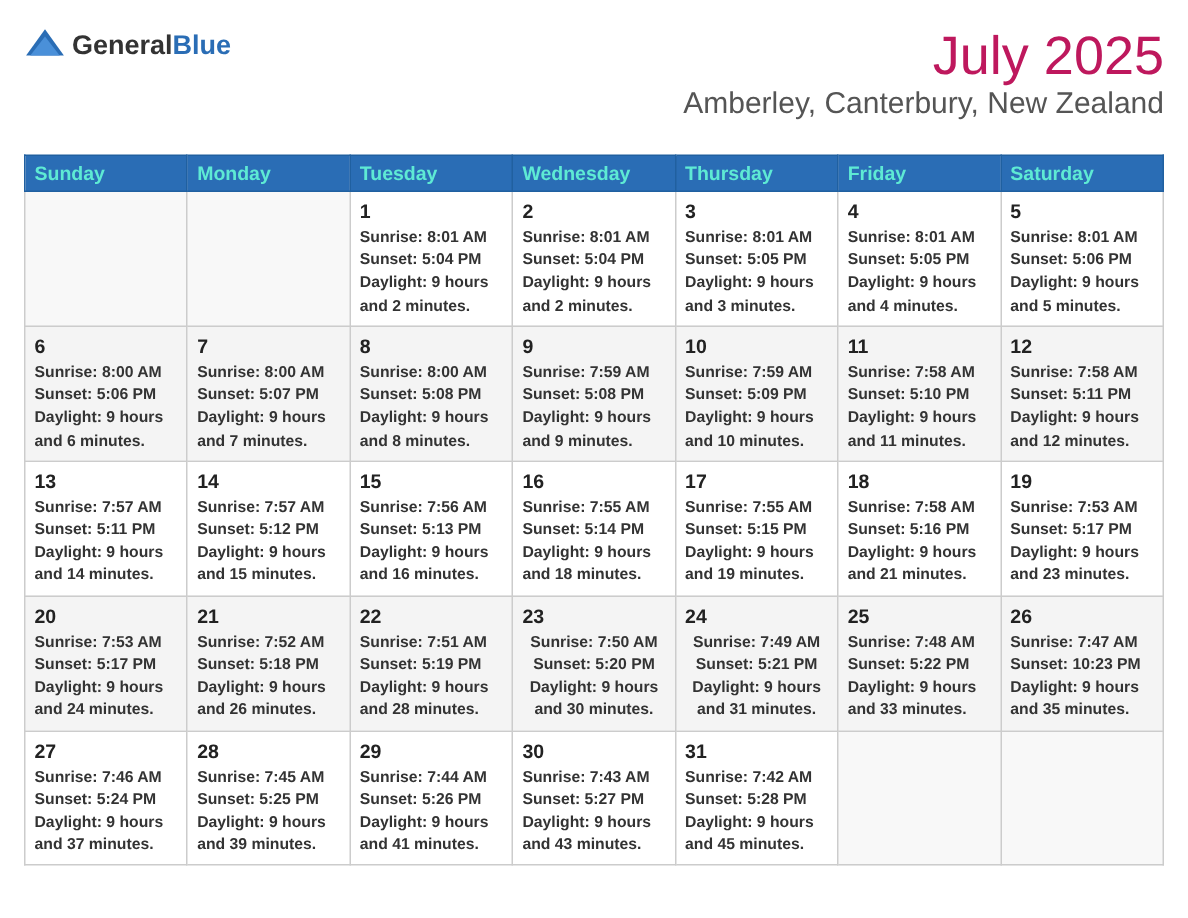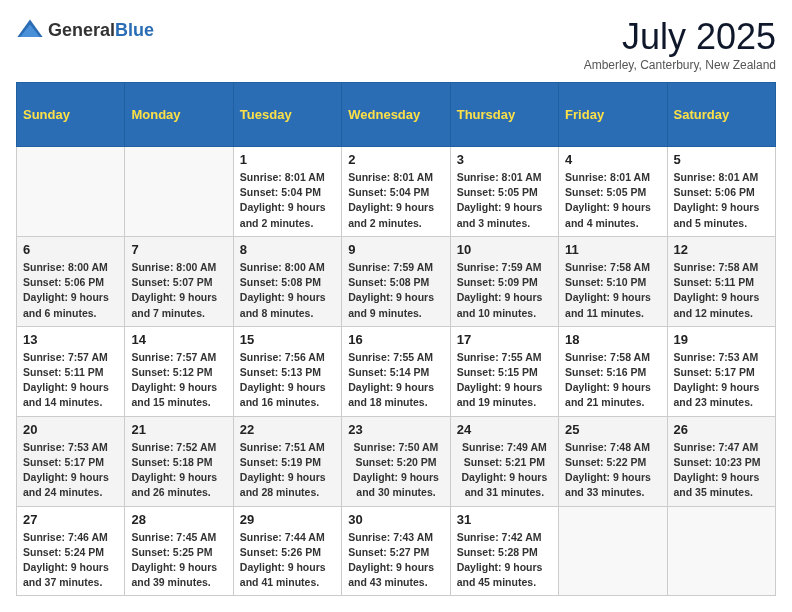--- a/index.html
+++ b/index.html
@@ -7,21 +7,21 @@
       font-family: Arial, sans-serif;
       background: #fff;
       width: 792px;
       min-height: 612px;
       padding: 16px;
     }
     .header {
       display: flex;
       justify-content: space-between;
       align-items: flex-start;
-      margin-bottom: 10px;
+      margin-bottom: 22px;
     }
     .logo {
       display: flex;
       align-items: center;
       gap: 4px;
     }
     .logo-text-general {
       font-size: 18px;
       font-weight: bold;
       color: #333;
@@ -33,37 +33,37 @@
     }
     .logo-icon {
       width: 28px;
       height: 28px;
     }
     .title-block {
       text-align: right;
     }
     .month-title {
       font-size: 36px;
-      color: #0f172a;
+      color: #be185d;
       font-weight: normal;
     }
     .location-title {
-      font-size: 12px;
+      font-size: 20px;
       color: #555;
     }
     .calendar {
       width: 100%;
       border-collapse: collapse;
       border: 1px solid #ccc;
     }
     .calendar th {
       background-color: #2a6db5;
-      color: #fde047;
+      color: #5eead4;
       text-align: left;
-      padding: 24px 6px;
+      padding: 4px 6px;
       font-size: 13px;
       border: 1px solid #2060a0;
     }
     .calendar td {
       vertical-align: top;
       padding: 5px 6px;
       border: 1px solid #ccc;
       width: 108px;
       min-height: 80px;
       font-size: 11px;

